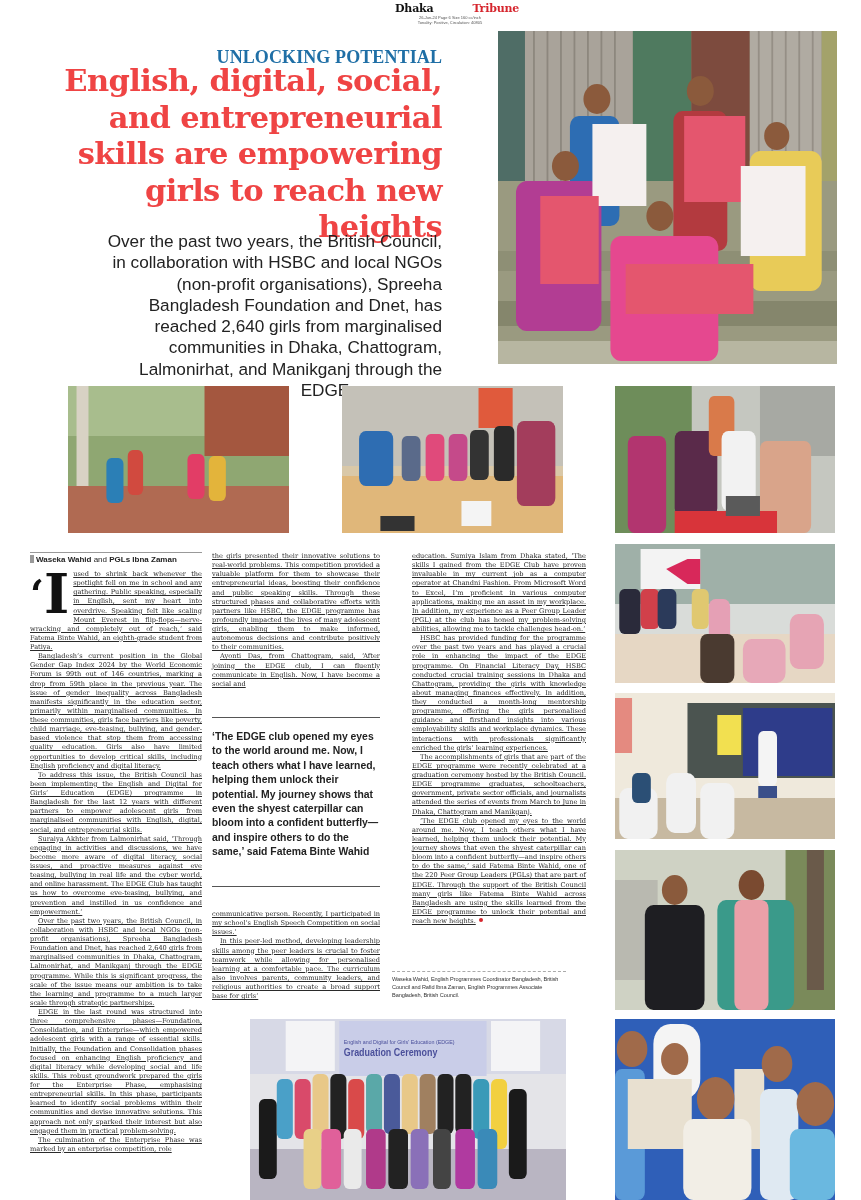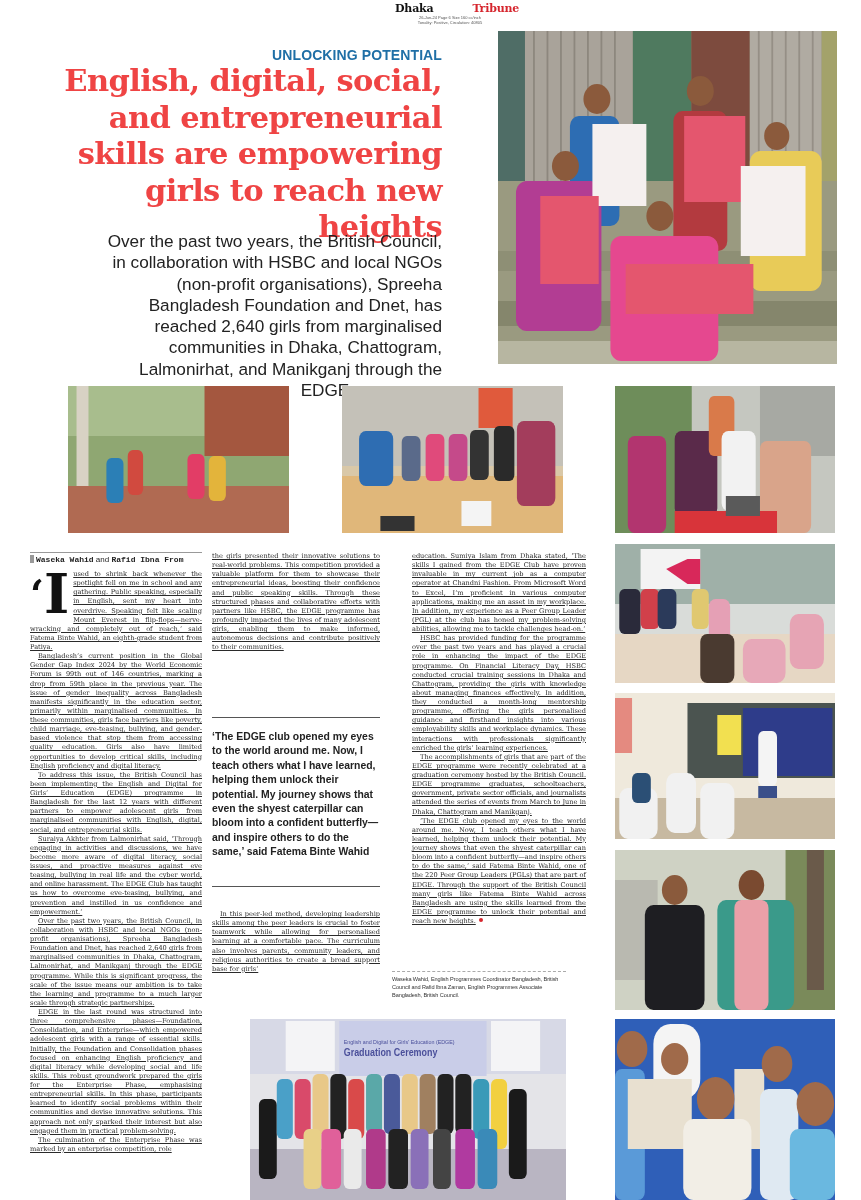--- a/index.html
+++ b/index.html
@@ -6,33 +6,33 @@
   html, body { width: 861px; height: 1200px; background: #ffffff; overflow: hidden; }
   body { position: relative; font-family: "DejaVu Serif", serif; color: #222; }
 
   .masthead { position: absolute; left: 395px; top: 2px; width: 110px; text-align: center; }
   .masthead .logo { font-family: "DejaVu Serif", serif; font-weight: bold; font-size: 11px; letter-spacing: -0.2px; }
   .masthead .logo .a { color: #111; }
   .masthead .logo .b { color: #d6262e; margin-left: 39px; }
   .masthead .meta { font-family: "Liberation Sans", sans-serif; font-size: 4px; color: #555; line-height: 5px; }
 
   .kicker { position: absolute; left: 30px; top: 47px; width: 412px; text-align: right;
-    font-family: Liberation Sans, sans-serif; font-weight: bold; font-size: 14px; color: #1f6fa6; letter-spacing: 0.1px; }
+    font-family: Liberation Serif, serif; font-weight: bold; font-size: 18px; color: #1f6fa6; letter-spacing: 0.1px; }
   .headline { position: absolute; left: 20px; top: 62px; width: 422px; text-align: right;
     font-family: "DejaVu Serif", serif; font-weight: bold; font-size: 30.5px; line-height: 36.5px; color: #ef4444; letter-spacing: -0.6px; }
   .standfirst { position: absolute; left: 100px; top: 231px; width: 342px; text-align: right;
     font-family: "Liberation Sans", sans-serif; font-size: 17.2px; line-height: 21.3px; color: #222; }
 
   .photo { position: absolute; overflow: hidden; padding-left: 38px; }
   .photo svg { display: block; width: 100%; height: 100%; }
 
   .byline { position: absolute; left: 30px; top: 552px; width: 172px; border-top: 1px solid #999;
     padding-top: 2px; font-family: "Liberation Sans", sans-serif; font-size: 8px; color: #222; }
   .byline .bar { display: inline-block; width: 4px; height: 8px; background: #999; vertical-align: -1px; margin-right: 2px; }
-  .byline b { font-weight: bold; font-family: Liberation Mono, monospace; }
+  .byline b { font-weight: bold; }
 
   .col { position: absolute; font-family: "DejaVu Serif", serif; font-size: 6.6px; line-height: 9.12px;
     color: #2a2a2a; text-align: justify; hyphens: auto; text-decoration: underline; }
   .col p { text-indent: 8px; }
   .col p.noindent { text-indent: 0; }
   .col1 { left: 30px; top: 570px; width: 172px; }
   .col2 { left: 212px; top: 552px; width: 168px; }
   .col2b { left: 212px; top: 910px; width: 168px; }
   .col3 { left: 412px; top: 552px; width: 174px; }
 
@@ -149,39 +149,41 @@
     <rect x="70" y="45" width="50" height="85" rx="8" fill="#5a2a4a"></rect>
     <rect x="110" y="10" width="30" height="60" rx="6" fill="#d97a4a"></rect>
     <rect x="125" y="45" width="40" height="80" rx="8" fill="#f2f2f2"></rect>
     <rect x="170" y="55" width="60" height="92" rx="8" fill="#d9a48a"></rect>
     <rect x="70" y="125" width="120" height="22" fill="#d8343a"></rect>
     <rect x="130" y="110" width="40" height="20" fill="#5a5a5a"></rect>
   </svg>
 </div>
 
 <div class="byline">
-  <span class="bar"></span><b>Waseka Wahid</b> <span>and</span> <b>Rafid Ibna From</b>
+  <span class="bar"></span><b>Waseka Wahid</b> <span>and</span> <b>PGLs Ibna Zaman</b>
 </div>
 
 <div class="col col1">
   <p class="noindent"><span class="dropcap"><span class="q">‘</span><span>I</span></span><span>used to shrink back whenever the spotlight fell on me in school and any gathering. Public speaking, especially in English, sent my heart into overdrive. Speaking felt like scaling Mount Everest in flip-flops—nerve-wracking and completely out of reach,’ said Fatema Binte Wahid, an eighth-grade student from Patiya.</span></p>
   <p>Bangladesh’s current position in the Global Gender Gap Index 2024 by the World Economic Forum is 99th out of 146 countries, marking a drop from 59th place in the previous year. The issue of gender inequality across Bangladesh manifests significantly in the education sector, primarily within marginalised communities. In these communities, girls face barriers like poverty, child marriage, eve-teasing, bullying, and gender-based violence that stop them from accessing quality education. Girls also have limited opportunities to develop critical skills, including English proficiency and digital literacy.</p>
   <p>To address this issue, the British Council has been implementing the English and Digital for Girls’ Education (EDGE) programme in Bangladesh for the last 12 years with different partners to empower adolescent girls from marginalised communities with English, digital, social, and entrepreneurial skills.</p>
   <p>Suraiya Akhter from Lalmonirhat said, ‘Through engaging in activities and discussions, we have become more aware of digital literacy, social issues, and proactive measures against eve teasing, bullying in real life and the cyber world, and online harassment. The EDGE Club has taught us how to overcome eve-teasing, bullying, and prevention and instilled in us confidence and empowerment.’</p>
   <p>Over the past two years, the British Council, in collaboration with HSBC and local NGOs (non-profit organisations), Spreeha Bangladesh Foundation and Dnet, has reached 2,640 girls from marginalised communities in Dhaka, Chattogram, Lalmonirhat, and Manikganj through the EDGE programme. While this is significant progress, the scale of the issue means our ambition is to take the learning and programme to a much larger scale through strategic partnerships.</p>
   <p>EDGE in the last round was structured into three comprehensive phases—Foundation, Consolidation, and Enterprise—which empowered adolescent girls with a range of essential skills. Initially, the Foundation and Consolidation phases focused on enhancing English proficiency and digital literacy while developing social and life skills. This robust groundwork prepared the girls for the Enterprise Phase, emphasising entrepreneurial skills. In this phase, participants learned to identify social problems within their communities and devise innovative solutions. This approach not only sparked their interest but also engaged them in practical problem-solving.</p>
   <p>The culmination of the Enterprise Phase was marked by an enterprise competition, role</p>
 </div>
 
 <div class="col col2">
   <p class="noindent">the girls presented their innovative solutions to real-world problems. This competition provided a valuable platform for them to showcase their entrepreneurial ideas, boosting their confidence and public speaking skills. Through these structured phases and collaborative efforts with partners like HSBC, the EDGE programme has profoundly impacted the lives of many adolescent girls, enabling them to make informed, autonomous decisions and contribute positively to their communities.</p>
+  <p>Ayonti Das, from Chattogram, said, ‘After joining the EDGE club, I can fluently communicate in English. Now, I have become a social and</p>
 </div>
 <div class="pullquote">‘The EDGE club opened my eyes to the world around me. Now, I teach others what I have learned, helping them unlock their potential. My journey shows that even the shyest caterpillar can bloom into a confident butterfly—and inspire others to do the same,’ said Fatema Binte Wahid</div>
 <div class="pullquote-rule"></div>
 <div class="col col2b">
+  <p class="noindent">communicative person. Recently, I participated in my school’s English Speech Competition on social issues.’</p>
   <p>In this peer-led method, developing leadership skills among the peer leaders is crucial to foster teamwork while allowing for personalised learning at a comfortable pace. The curriculum also involves parents, community leaders, and religious authorities to create a broad support base for girls’</p>
 </div>
 
 <div class="col col3">
   <p class="noindent">education. Sumiya Islam from Dhaka stated, ‘The skills I gained from the EDGE Club have proven invaluable in my current job as a computer operator at Chandni Fashion. From Microsoft Word to Excel, I’m proficient in various computer applications, making me an asset in my workplace. In addition, my experience as a Peer Group Leader (PGL) at the club has honed my problem-solving abilities, allowing me to tackle challenges head-on.’</p>
   <p>HSBC has provided funding for the programme over the past two years and has played a crucial role in enhancing the impact of the EDGE programme. On Financial Literacy Day, HSBC conducted crucial training sessions in Dhaka and Chattogram, providing the girls with knowledge about managing finances effectively. In addition, they conducted a month-long mentorship programme, offering the girls personalised guidance and firsthand insights into various employability skills and workplace dynamics. These interactions with professionals significantly enriched the girls’ learning experiences.</p>
   <p>The accomplishments of girls that are part of the EDGE programme were recently celebrated at a graduation ceremony hosted by the British Council. EDGE programme graduates, schoolteachers, government, private sector officials, and journalists attended the series of events from March to June in Dhaka, Chattogram and Manikganj.</p>
   <p><span>‘The EDGE club opened my eyes to the world around me. Now, I teach others what I have learned, helping them unlock their potential. My journey shows that even the shyest caterpillar can bloom into a confident butterfly—and inspire others to do the same,’ said Fatema Binte Wahid, one of the 220 Peer Group Leaders (PGLs) that are part of EDGE. Through the support of the British Council many girls like Fatema Binte Wahid across Bangladesh are using the skills learned from the EDGE programme to unlock their potential and reach new heights.</span><span class="endmark"></span></p>
 </div>
 <div class="bio">Waseka Wahid, English Programmes Coordinator Bangladesh, British Council and Rafid Ibna Zaman, English Programmes Associate Bangladesh, British Council.</div>

